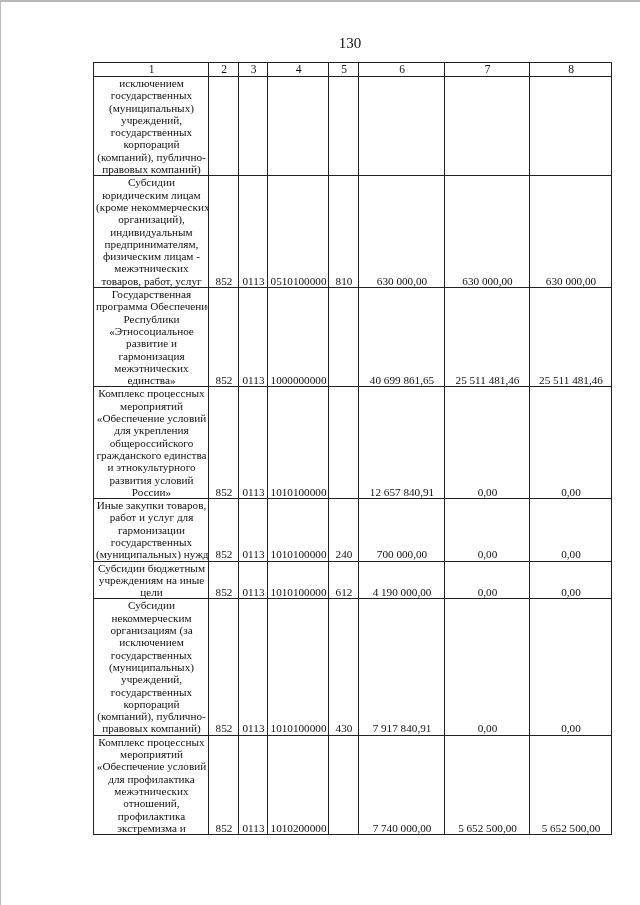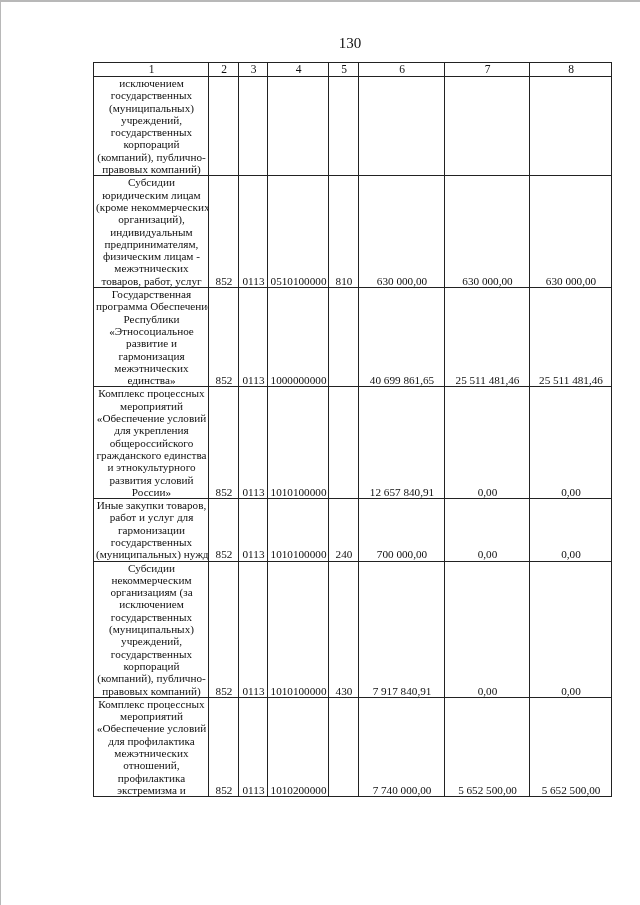--- a/index.html
+++ b/index.html
@@ -200,20 +200,34 @@
         <td class="c-code">852</td>
         <td class="c-code">0113</td>
         <td class="c-code">1010100000</td>
         <td class="c-code">240</td>
         <td class="c-amt">700 000,00</td>
         <td class="c-amt">0,00</td>
         <td class="c-amt">0,00</td>
       </tr>
       <tr>
         <td class="c-name">
+          <span class="ln">Субсидии бюджетным</span>
+          <span class="ln">учреждениям на иные</span>
+          <span class="ln">цели</span>
+        </td>
+        <td class="c-code">852</td>
+        <td class="c-code">0113</td>
+        <td class="c-code">1010100000</td>
+        <td class="c-code">612</td>
+        <td class="c-amt">4 190 000,00</td>
+        <td class="c-amt">0,00</td>
+        <td class="c-amt">0,00</td>
+      </tr>
+      <tr>
+        <td class="c-name">
           <span class="ln">Субсидии</span>
           <span class="ln">некоммерческим</span>
           <span class="ln">организациям (за</span>
           <span class="ln">исключением</span>
           <span class="ln">государственных</span>
           <span class="ln">(муниципальных)</span>
           <span class="ln">учреждений,</span>
           <span class="ln">государственных</span>
           <span class="ln">корпораций</span>
           <span class="ln">(компаний), публично-</span>

